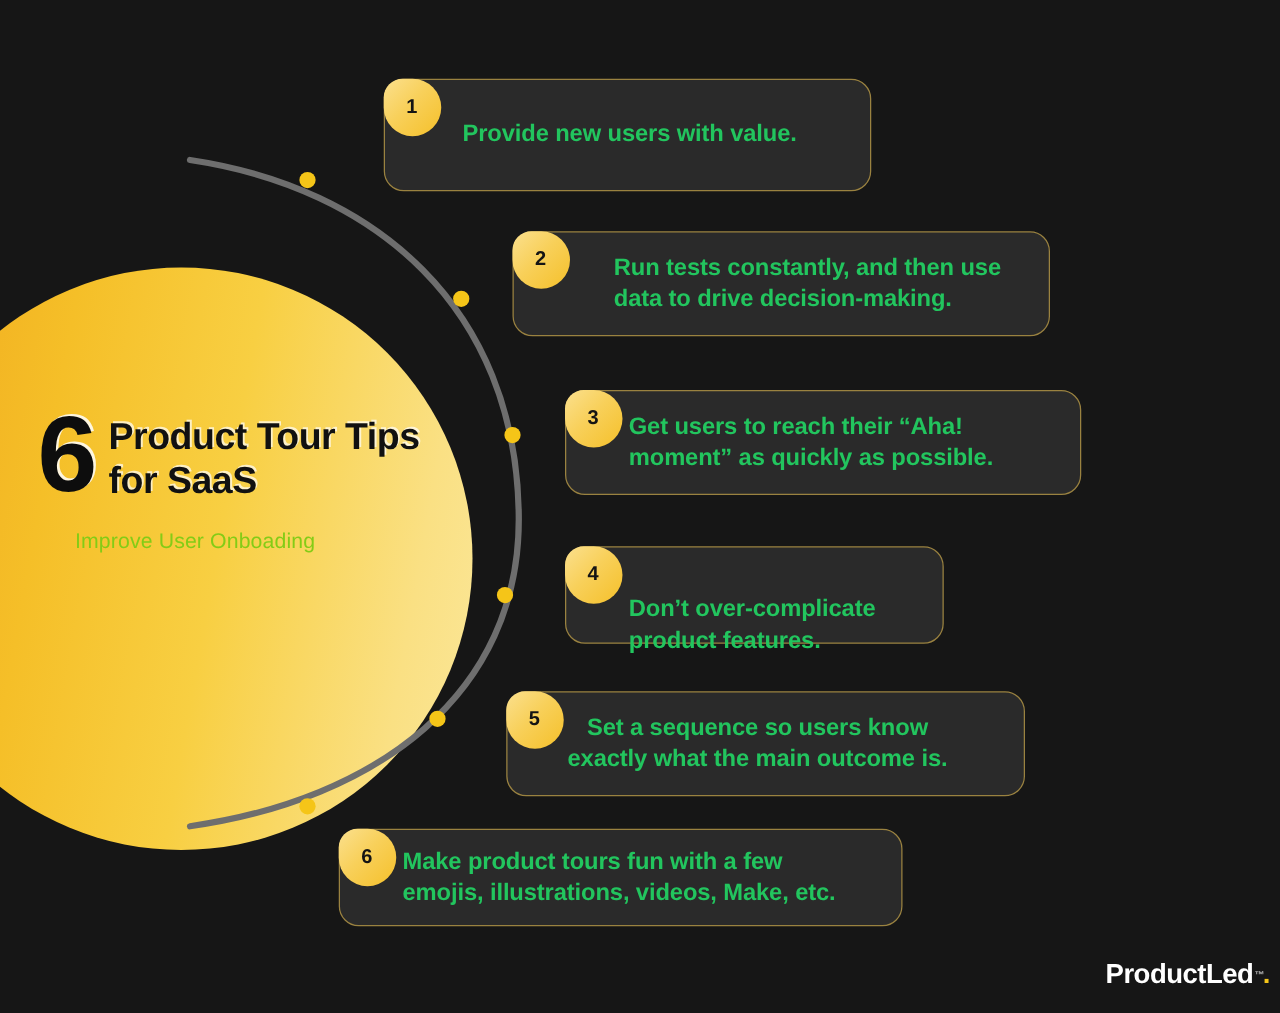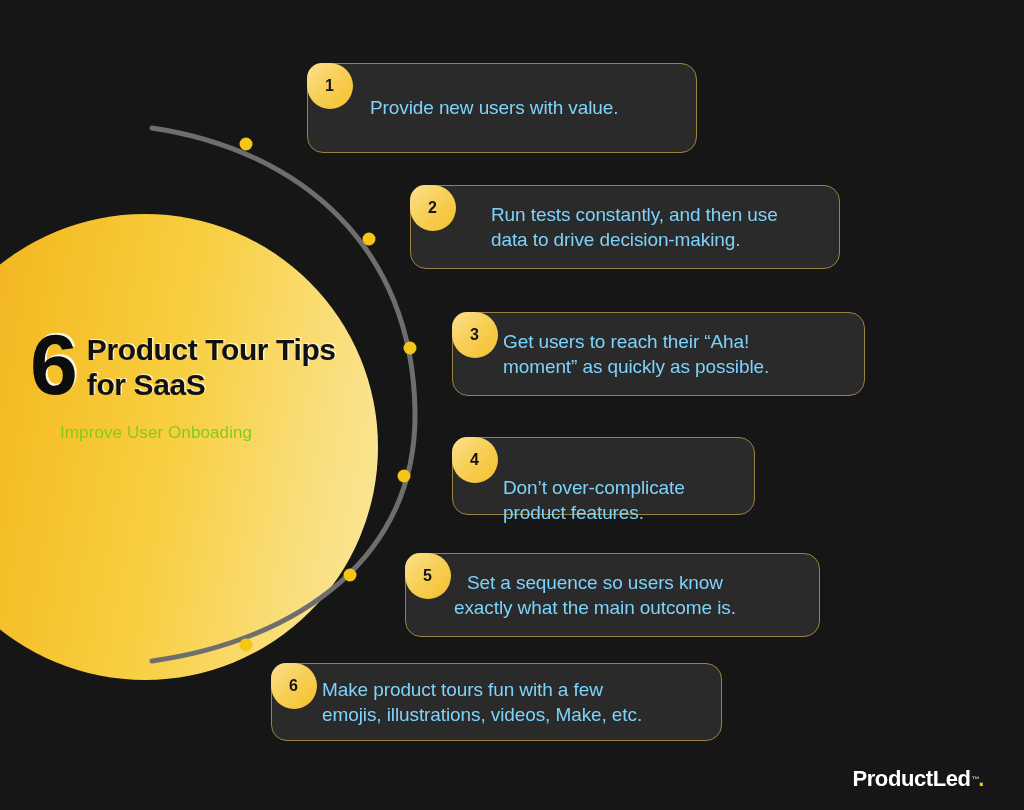--- a/index.html
+++ b/index.html
@@ -100,23 +100,23 @@
     border-bottom-right-radius: 23px;
     border-bottom-left-radius: 23px;
     display: flex;
     align-items: center;
     justify-content: center;
     font-size: 16px;
     font-weight: 700;
     color: #141414;
   }
   .tip-text {
-    color: #7dd3fc;
+    color: #22c55e;
     font-size: 19px;
-    font-weight: 400;
+    font-weight: 700;
     line-height: 1.34;
     letter-spacing: -0.1px;
     white-space: pre-line;
   }
 
   
   #tip-card-1 { left: 307px; top: 63px;  width: 390px; height: 90px; }
   #tip-card-1 .tip-text { margin-left: 62px; }
   #tip-card-2 { left: 410px; top: 185px; width: 430px; height: 84px; }
   #tip-card-2 .tip-text { margin-left: 80px; }
@@ -125,21 +125,21 @@
   #tip-card-4 { left: 452px; top: 437px; width: 303px; height: 78px; }
   #tip-card-4 .tip-text { margin-left: 50px; margin-top: 48px; }
   #tip-card-5 { left: 405px; top: 553px; width: 415px; height: 84px; }
   #tip-card-5 .tip-text { margin-left: 48px; text-align: center; }
   #tip-card-6 { left: 271px; top: 663px; width: 451px; height: 78px; }
   #tip-card-6 .tip-text { margin-left: 50px; }
 
   
   #brand-logo {
     position: absolute;
-    right: 40px;
+    right: 8px;
     bottom: 18px;
     display: flex;
     align-items: center;
     font-size: 22px;
     font-weight: 700;
     color: #ffffff;
     letter-spacing: -0.4px;
   }
   #brand-tm {
     font-size: 8px;

